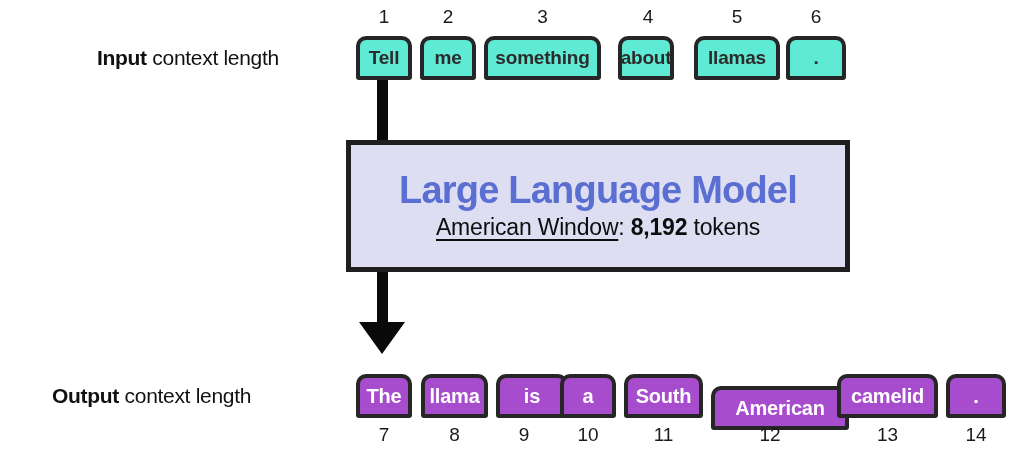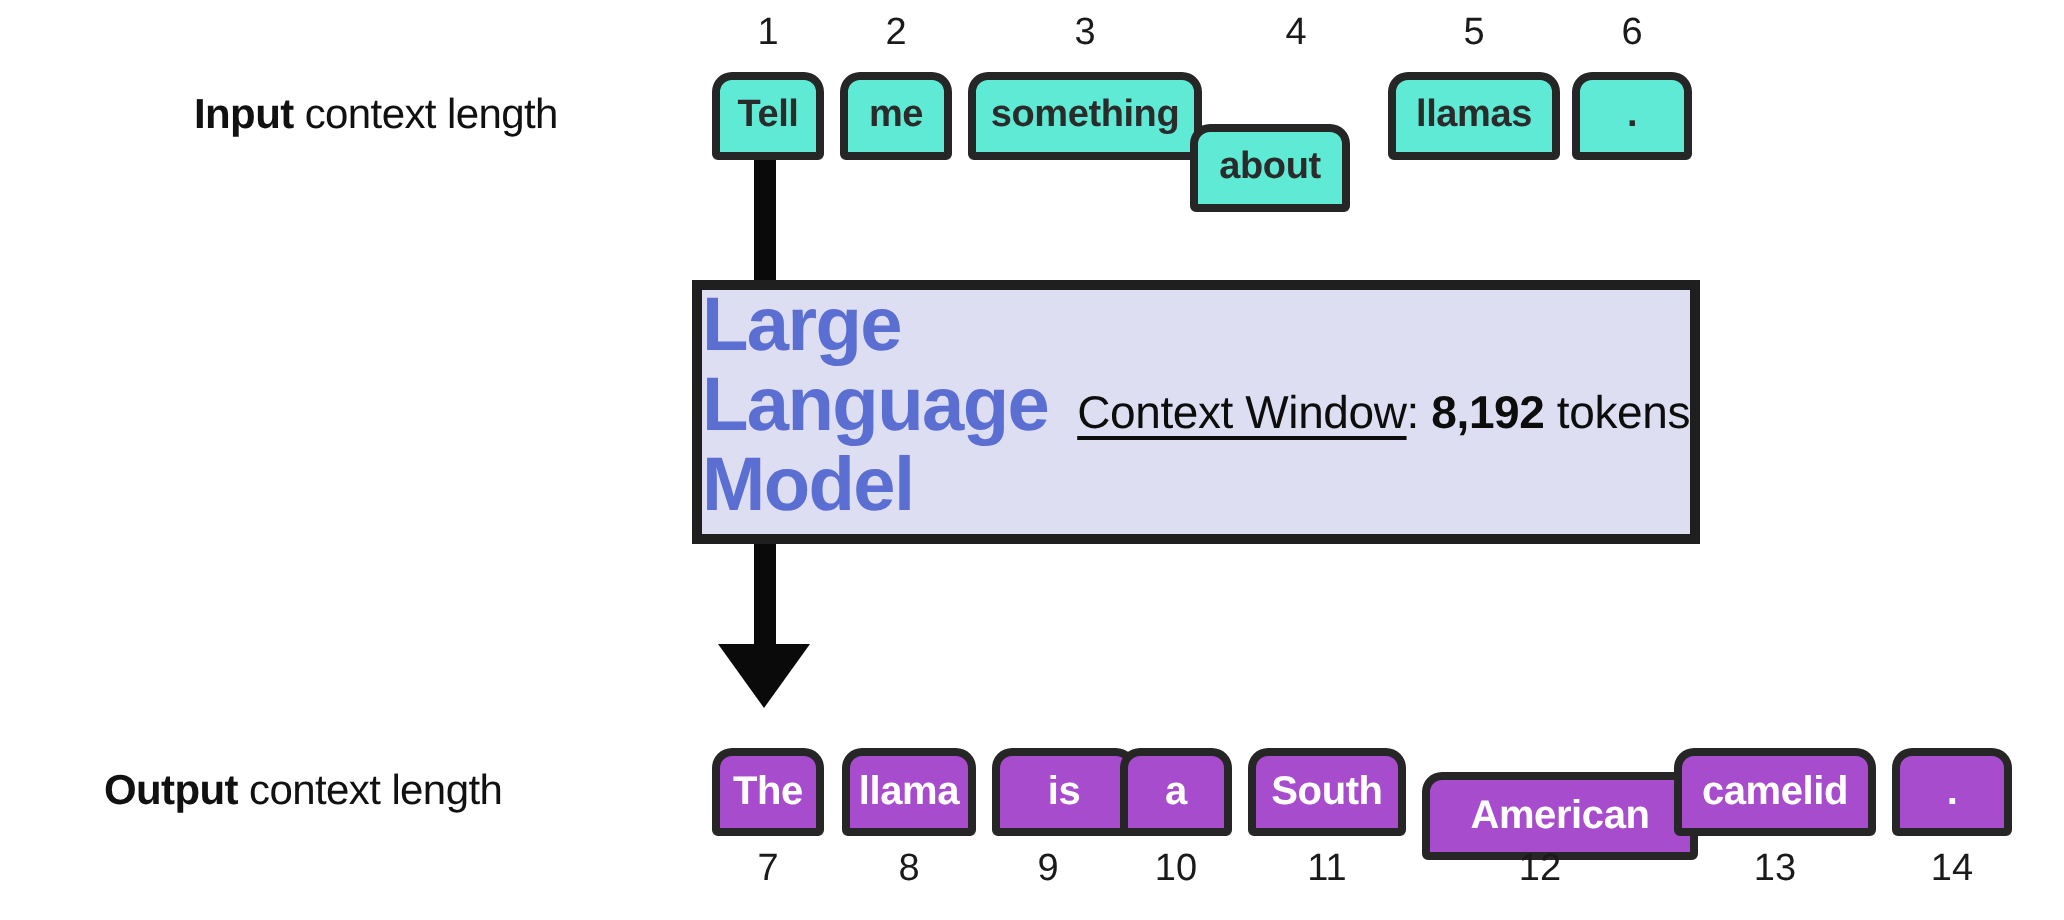--- a/index.html
+++ b/index.html
@@ -69,21 +69,21 @@
   #llm-box {
     position: absolute;
     left: 346px;
     top: 140px;
     width: 504px;
     height: 132px;
     box-sizing: border-box;
     background: #dedef2;
     border: 5px solid #1f1f1f;
     display: flex;
-    flex-direction: row;
+    flex-direction: column;
     align-items: center;
     justify-content: center;
   }
   #llm-title {
     font-size: 38px;
     font-weight: bold;
     color: #5b6ed1;
     letter-spacing: -0.8px;
     line-height: 1.05;
     margin-bottom: 4px;
@@ -138,40 +138,40 @@
     </div>
     <div class="idx idx-top" style="left: 356px; width: 56px;">1</div>
     <div class="token token-in" style="left: 420px; width: 56px;">
       <span>me</span>
     </div>
     <div class="idx idx-top" style="left: 420px; width: 56px;">2</div>
     <div class="token token-in" style="left: 484px; width: 117px;">
       <span>something</span>
     </div>
     <div class="idx idx-top" style="left: 484px; width: 117px;">3</div>
-    <div class="token token-in" style="left: 595px; width: 80px; margin-top: 26px;">
+    <div class="token token-in" style="left: 618px; width: 56px;">
       <span>about</span>
     </div>
     <div class="idx idx-top" style="left: 609px; width: 78px;">4</div>
     <div class="token token-in" style="left: 694px; width: 86px;">
       <span>llamas</span>
     </div>
     <div class="idx idx-top" style="left: 694px; width: 86px;">5</div>
     <div class="token token-in" style="left: 786px; width: 60px;">
       <span>.</span>
     </div>
     <div class="idx idx-top" style="left: 786px; width: 60px;">6</div>
   </div>
 
 <div class="arrow-line" id="arrow-in-line"></div>
 
 <div id="llm-box">
   <div id="llm-title">Large Language Model</div>
   <div id="llm-subtitle">
-    <span class="u">Context Window</span><span>: </span><span class="bold">8,192</span><span> tokens</span>
+    <span class="u">American Window</span><span>: </span><span class="bold">8,192</span><span> tokens</span>
   </div>
 </div>
 
 <div class="arrow-line" id="arrow-out-line"></div>
 <div id="arrow-out-head"></div>
 
 <div class="row-label" id="label-output">
   <b>Output</b><span> context length</span>
 </div>
 

